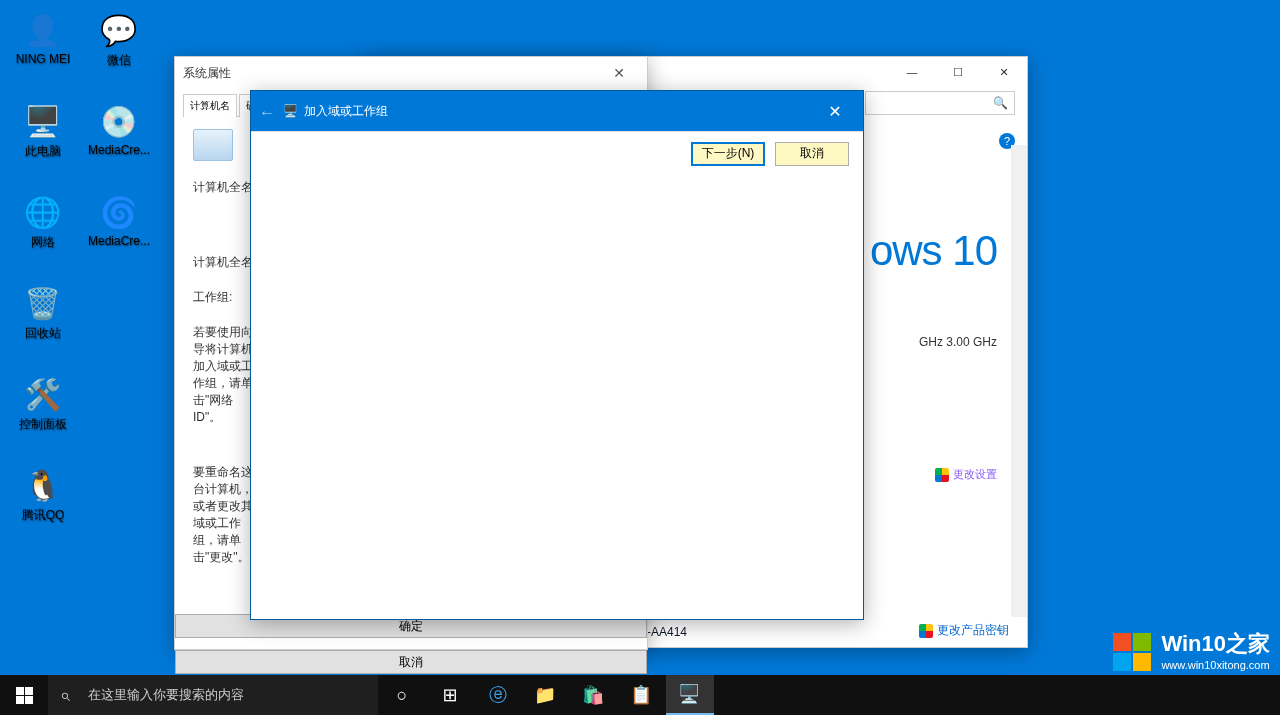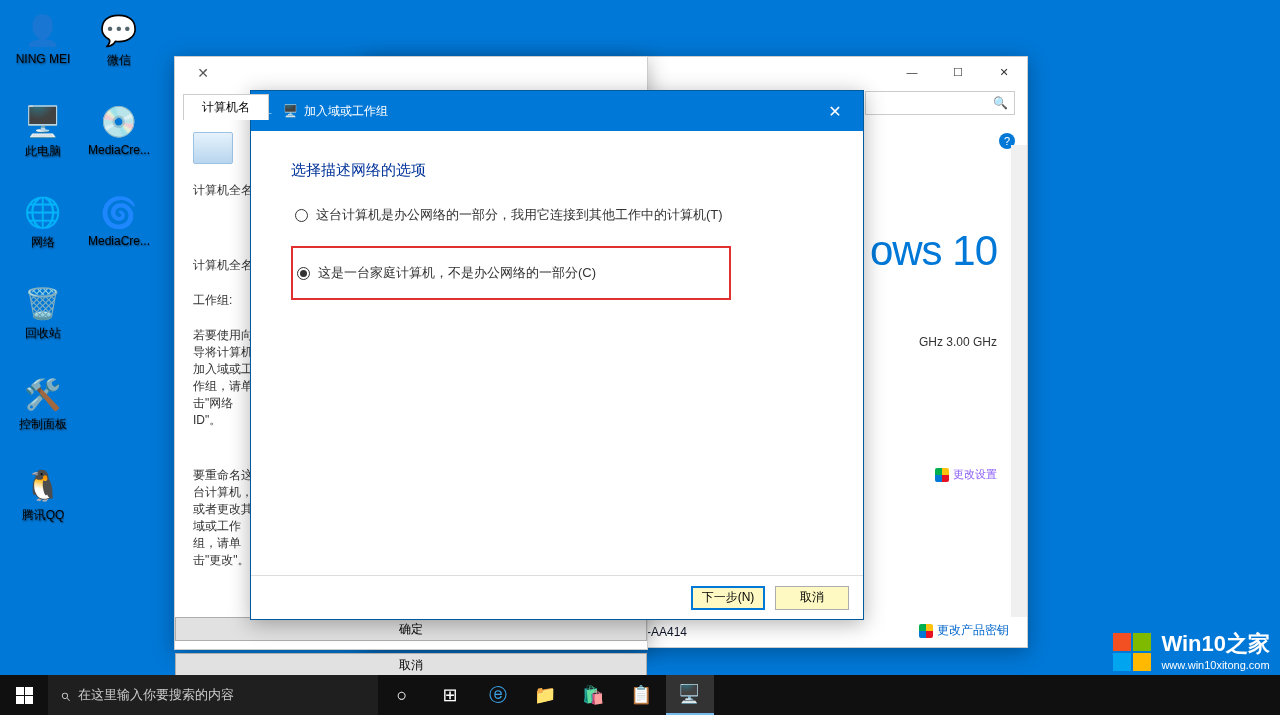--- a/index.html
+++ b/index.html
@@ -28,21 +28,21 @@
 .sys-link2 { position: absolute; right: 18px; bottom: 8px; font-size: 12px; color: #0066cc; display: flex; align-items: center; gap: 4px; }
 .sys-prodid { position: absolute; left: 282px; bottom: 8px; font-size: 12px; color: #0f172a; }
 .shield { display: inline-block; width: 14px; height: 14px; background: conic-gradient(#ffc20e 0 25%, #e81123 0 50%, #0078d7 0 75%, #00b050 0); border-radius: 2px; }
 
 
 .props-window { left: 174px; top: 56px; width: 474px; height: 594px; border: 1px solid #ccc; }
 .props-titlebar { height: 32px; display: flex; align-items: center; padding: 0 8px; font-size: 12px; color: #333; }
 .props-titlebar .title { flex: 1; }
 .props-titlebar .close { width: 40px; text-align: center; font-size: 14px; color: #555; }
 .props-tabs { display: flex; padding: 4px 8px 0; gap: 2px; }
-.props-tab { font-size: 12px; padding: 4px 18px; border: 1px solid #ccc; border-bottom: none; background: #fff; position: relative; top: 1px; }
+.props-tab { font-size: 10px; padding: 4px 6px; border: 1px solid #ccc; border-bottom: none; background: #fff; position: relative; top: 1px; }
 .props-tab.active { background: #fff; z-index: 2; }
 .props-content { border-top: 1px solid #ccc; margin: 0 8px; padding: 12px 10px; height: 490px; font-size: 12px; color: #333; }
 .props-row { display: flex; align-items: flex-start; gap: 12px; margin-bottom: 18px; }
 .props-row .icon { width: 40px; height: 32px; background: linear-gradient(#e6f2fb,#b8d6ef); border: 1px solid #9cc2e4; border-radius: 2px; }
 .props-label { width: 72px; flex-shrink: 0; }
 .props-buttons { display: flex; justify-content: center; gap: 12px; padding: 8px 0; flex-direction: column; }
 .win-btn { min-width: 82px; height: 24px; font-size: 12px; background: #e1e1e1; border: 1px solid #adadad; display: inline-flex; align-items: center; justify-content: center; cursor: pointer; }
 
 
 .wizard-window { left: 250px; top: 90px; width: 614px; height: 530px; border: 1px solid #005a9e; }
@@ -56,21 +56,21 @@
 .radio-row.highlighted { border: 2px solid #e03030; padding: 16px 4px; margin-top: 20px; width: 440px; }
 .radio-dot { width: 13px; height: 13px; border: 1px solid #333; border-radius: 50%; display: inline-flex; align-items: center; justify-content: center; flex-shrink: 0; }
 .radio-dot.selected::after { content: ""; width: 7px; height: 7px; background: #333; border-radius: 50%; }
 .wizard-footer { height: 44px; border-top: 1px solid #ddd; display: flex; align-items: center; justify-content: flex-end; gap: 10px; padding: 0 14px; }
 .wiz-btn { min-width: 74px; height: 24px; font-size: 12px; background: #fef9c3; border: 1px solid #adadad; display: inline-flex; align-items: center; justify-content: center; cursor: pointer; }
 .wiz-btn.primary { border-color: #0078d7; box-shadow: inset 0 0 0 1px #0078d7; }
 
 
 .taskbar { position: absolute; left: 0; right: 0; bottom: 0; height: 40px; background: #101010; display: flex; align-items: stretch; }
 .tb-start { width: 48px; display: flex; align-items: center; justify-content: center; color: #fff; }
-.tb-search { width: 330px; background: #1f1f1f; display: flex; align-items: center; padding: 0 12px; gap: 8px; color: #ccc; font-size: 13px; }
+.tb-search { width: 330px; background: #1f1f1f; display: flex; align-items: center; padding: 0 12px; gap: 18px; color: #ccc; font-size: 13px; }
 .tb-item { width: 48px; display: flex; align-items: center; justify-content: center; color: #fff; font-size: 18px; }
 .tb-item.active { background: #333; border-bottom: 2px solid #76b9ed; }
 .win-logo { display: grid; grid-template-columns: 8px 8px; grid-template-rows: 8px 8px; gap: 1px; }
 .win-logo span { background: #fff; }
 .search-icon::before { content: "⌕"; font-size: 18px; transform: scaleX(-1); display: inline-block; }
 
 
 .watermark { position: absolute; right: 10px; bottom: 44px; display: flex; align-items: flex-end; gap: 10px; color: #fff; }
 .watermark .wtxt1 { font-size: 22px; font-weight: bold; }
 .watermark .wtxt2 { font-size: 11px; display: block; }
@@ -146,20 +146,21 @@
     <div class="sys-prodid">-AA414</div>
     <div class="sys-link2">
         <span class="shield"></span>
         <span>更改产品密钥</span>
       </div>
   </div>
 </div>
 
 <div class="window props-window">
   <div class="props-titlebar">
+    <div class="title">系统属性</div>
     <div class="close">✕</div>
   </div>
   <div class="props-tabs">
     <div class="props-tab active">计算机名</div>
     <div class="props-tab">硬</div>
   </div>
   <div class="props-content">
     <div class="props-row">
         <div class="icon"></div>
       </div>
@@ -190,31 +191,20 @@
 
 <div class="window wizard-window">
   <div class="wizard-header">
     <div class="back">←</div>
     <div class="wtitle">
       <span>🖥️</span>
       <span>加入域或工作组</span>
     </div>
     <div class="wclose">✕</div>
   </div>
-  <div class="wizard-body">
-    <div class="wizard-heading">选择描述网络的选项</div>
-    <label class="radio-row">
-      <span class="radio-dot"></span>
-      <span>这台计算机是办公网络的一部分，我用它连接到其他工作中的计算机(T)</span>
-    </label>
-    <label class="radio-row highlighted">
-      <span class="radio-dot selected"></span>
-      <span>这是一台家庭计算机，不是办公网络的一部分(C)</span>
-    </label>
-  </div>
   <div class="wizard-footer">
     <div class="wiz-btn primary">下一步(N)</div>
     <div class="wiz-btn">取消</div>
   </div>
 </div>
 
 <div class="watermark">
   <div class="wm-logo">
       <span></span>
       <span></span>

